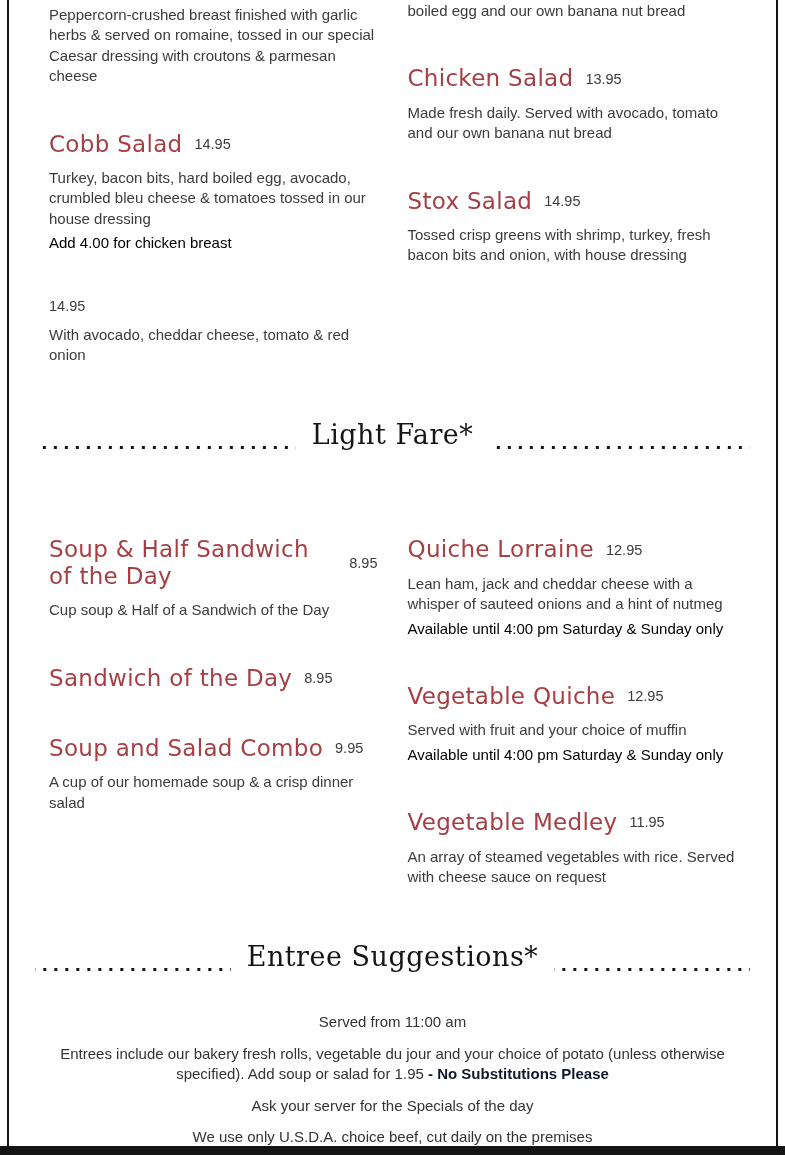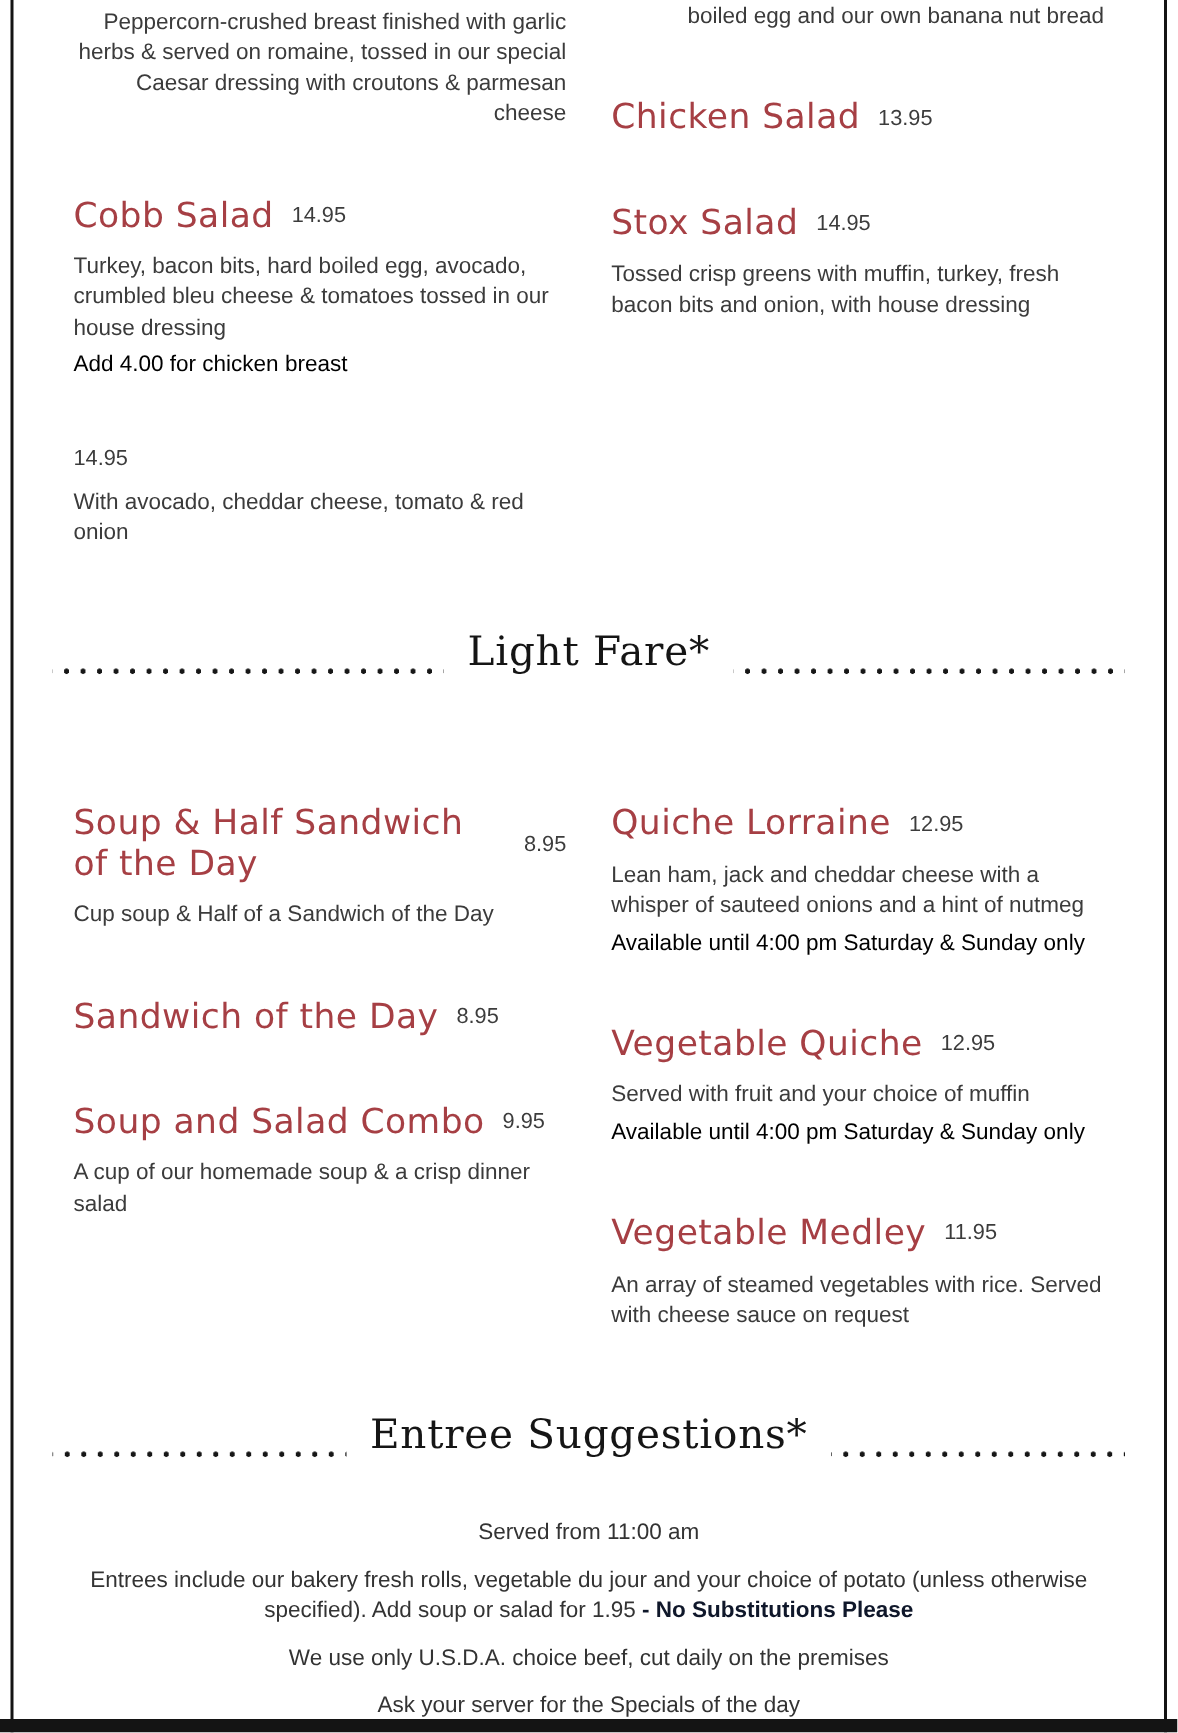--- a/index.html
+++ b/index.html
@@ -13,21 +13,21 @@
   .frame-left, .frame-right { position:absolute; top:0; bottom:0; width:2px; background:#141414; }
   .frame-left { left:7px; }
   .frame-right { right:7px; }
   .frame-bottom { position:absolute; left:0; right:0; bottom:0; height:9px; background:#141414; }
 
   .content { padding:5px 49px 0 49px; }
 
   .two-col { display:flex; gap:30px; }
   .col { flex:1; min-width:0; }
 
-  .partial-desc { font-size:15px; line-height:1.36; color:#3b3b3b;text-align:right; }
+  .partial-desc { font-size:15px; line-height:1.36; color:#3b3b3b; }
   .partial-right { margin-top:-4px; }
 
   .item { margin-top:38px; }
   .item:first-child { margin-top:0; }
   .col > .partial-desc + .item { margin-top:40px; }
 
   .item-head { display:flex; justify-content:flex-start; align-items:center; gap:12px;margin-top:44px; }
   .item-title {
     font-family:"DejaVu Sans", sans-serif;
     font-size:23px; font-weight:500; line-height:1.15;
@@ -90,28 +90,29 @@
     </div>
 
     <div class="col">
       <p class="partial-desc partial-right">boiled egg and our own banana nut bread</p>
 
       <div class="item">
         <div class="item-head">
           <h3 class="item-title">Chicken Salad</h3>
           <span class="item-price">13.95</span>
         </div>
+        <p class="item-desc">Made fresh daily. Served with avocado, tomato and our own banana nut bread</p>
       </div>
 
       <div class="item">
         <div class="item-head">
           <h3 class="item-title">Stox Salad</h3>
           <span class="item-price">14.95</span>
         </div>
-        <p class="item-desc">Tossed crisp greens with muffin, turkey, fresh bacon bits and onion, with house dressing</p>
+        <p class="item-desc">Tossed crisp greens with shrimp, turkey, fresh bacon bits and onion, with house dressing</p>
       </div>
     </div>
   </div>
 
   <div class="section-divider">
     <span class="dots"></span>
     <h2 class="section-title">Light Fare*</h2>
     <span class="dots"></span>
   </div>
 
@@ -172,22 +173,22 @@
 
   <div class="section-divider">
     <span class="dots"></span>
     <h2 class="section-title">Entree Suggestions*</h2>
     <span class="dots"></span>
   </div>
 
   <div class="intro-notes">
     <p class="note-line">Served from 11:00 am</p>
     <p class="note-line"><span>Entrees include our bakery fresh rolls, vegetable du jour and your choice of potato (unless otherwise specified). Add soup or salad for 1.95 </span><strong>- No Substitutions Please</strong></p>
+    <p class="note-line">Ask your server for the Specials of the day</p>
     <p class="note-line">We use only U.S.D.A. choice beef, cut daily on the premises</p>
-    <p class="note-line">Ask your server for the Specials of the day</p>
   </div>
 
   <div class="two-col entree-cols">
     <div class="col">
       <div class="item">
         <div class="item-head">
           <h3 class="item-title">Chicken Pot Pie</h3>
           <span class="item-price">13.95</span>
         </div>
 

